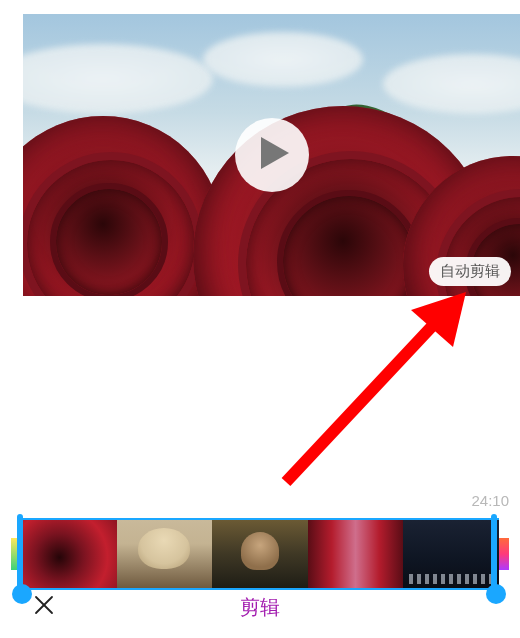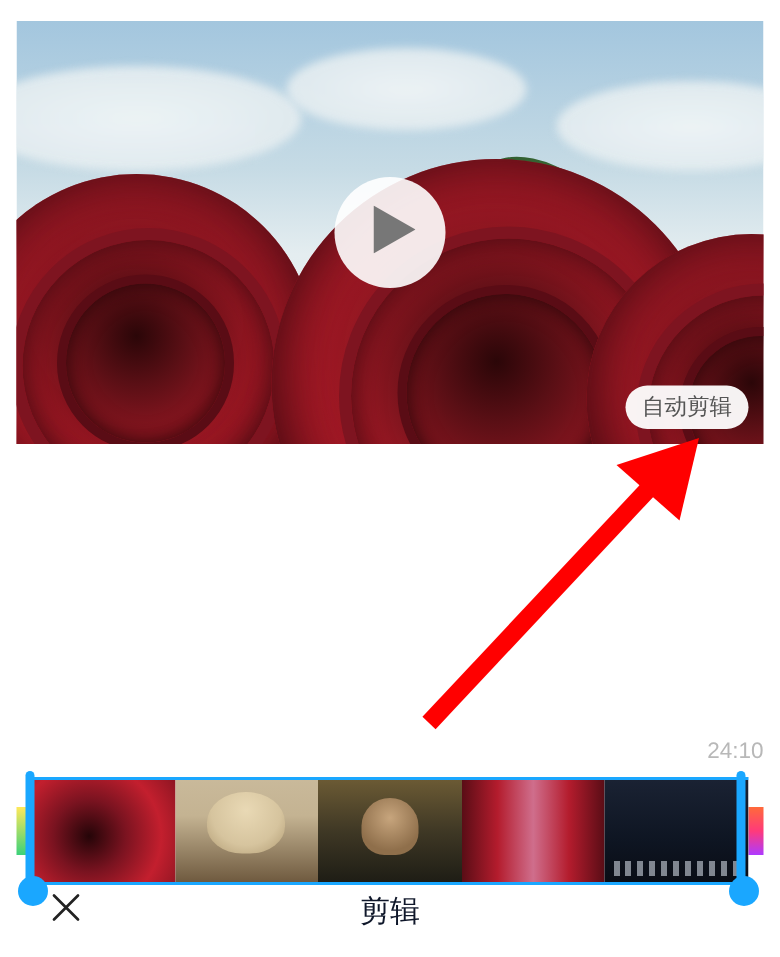--- a/index.html
+++ b/index.html
@@ -1,18 +1,18 @@
 <!DOCTYPE html>
 <html><head>
 <meta charset="utf-8">
 <style>
   html,body{margin:0;padding:0;width:520px;height:638px;background:#fff;font-family:-apple-system,Helvetica,Arial,sans-serif;overflow:hidden}
   .frame{position:absolute;left:11px;top:14px;width:498px;height:610px;background:#fff}
   
-  .preview{position:absolute;left:0;top:0;width:498px;height:282px;overflow:hidden}
+  .preview{position:absolute;left:12px;top:0;width:498px;height:282px;overflow:hidden}
   .sky{position:absolute;inset:0;background:linear-gradient(180deg,#a3c6de 0%,#c6dbe5 35%,#e4edf0 55%,#eef3f4 100%)}
   .cloud{position:absolute;background:radial-gradient(ellipse at center,#f2f6f7 0%,#e6eef1 60%,#dfe8eb 100%);filter:blur(3px);opacity:.9;border-radius:50%}
   .c1{left:-30px;top:30px;width:220px;height:70px}
   .c2{left:180px;top:18px;width:160px;height:55px}
   .c3{left:360px;top:40px;width:180px;height:60px}
   .roses{position:absolute;left:0;bottom:0;width:100%;height:175px}
   .rose{position:absolute;border-radius:50%;background:radial-gradient(circle at 50% 45%,#2b0608 0%,#5a0f15 18%,#921722 40%,#c51f2e 70%,#a01825 100%);box-shadow:inset 0 0 50px #3a0a10,inset 0 -20px 40px #740f18}
   .rose::before,.rose::after{content:"";position:absolute;border-radius:50%;border:6px solid rgba(0,0,0,.25)}
   .rose::before{left:15%;top:15%;width:70%;height:70%;border-color:#7e1420;border-width:8px;box-shadow:inset 0 0 20px #400a10}
   .rose::after{left:28%;top:28%;width:44%;height:44%;border-color:#5a0c15;border-width:6px;box-shadow:inset 0 0 15px #230507}
@@ -44,21 +44,21 @@
   .handle div{position:absolute;left:4px;top:0;width:6px;height:100%;background:#1aa7ff;border-radius:3px}
   .handle::after{content:"";position:absolute;left:-1px;bottom:-10px;width:20px;height:20px;background:#1aa7ff;border-radius:50%}
   .hL{left:2px}
   .hR{right:2px}
   .grad{position:absolute;top:20px;width:10px;height:32px}
   .gL{left:0;background:linear-gradient(180deg,#ffe85a,#3bd17a)}
   .gR{right:0;background:linear-gradient(180deg,#ff6a3a,#ff3a7a,#ae3aff)}
   
   .bottom{position:absolute;left:0;bottom:0;width:498px;height:34px;display:flex;align-items:center}
   .close{margin-left:22px;cursor:pointer}
-  .title{position:absolute;left:0;width:100%;text-align:center;font-size:20px;color:#0f172a;pointer-events:none}
+  .title{position:absolute;left:0;width:100%;text-align:center;font-size:20px;color:#a21caf;pointer-events:none}
 </style>
 </head>
 <body>
 
 <div class="frame">
 
   <div class="preview">
     <div class="sky">
       <div class="cloud c1"></div>
         <div class="cloud c2"></div>

